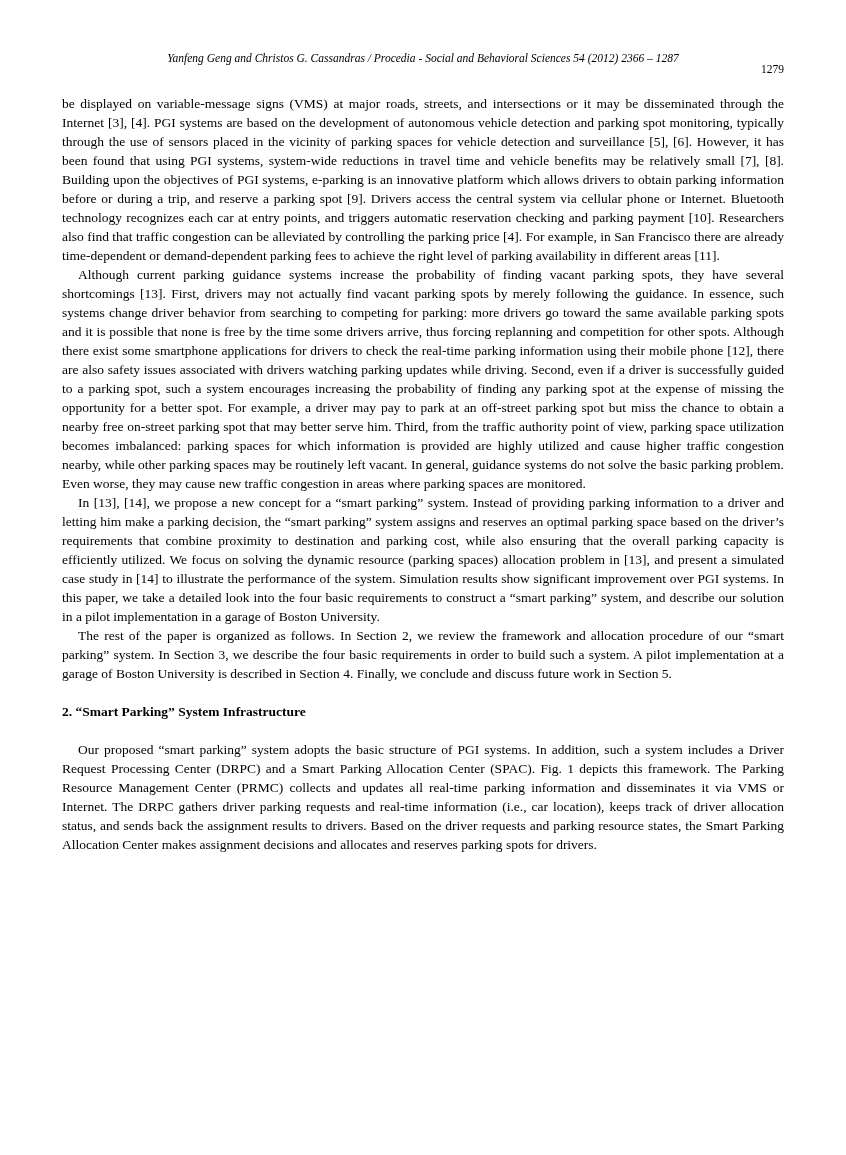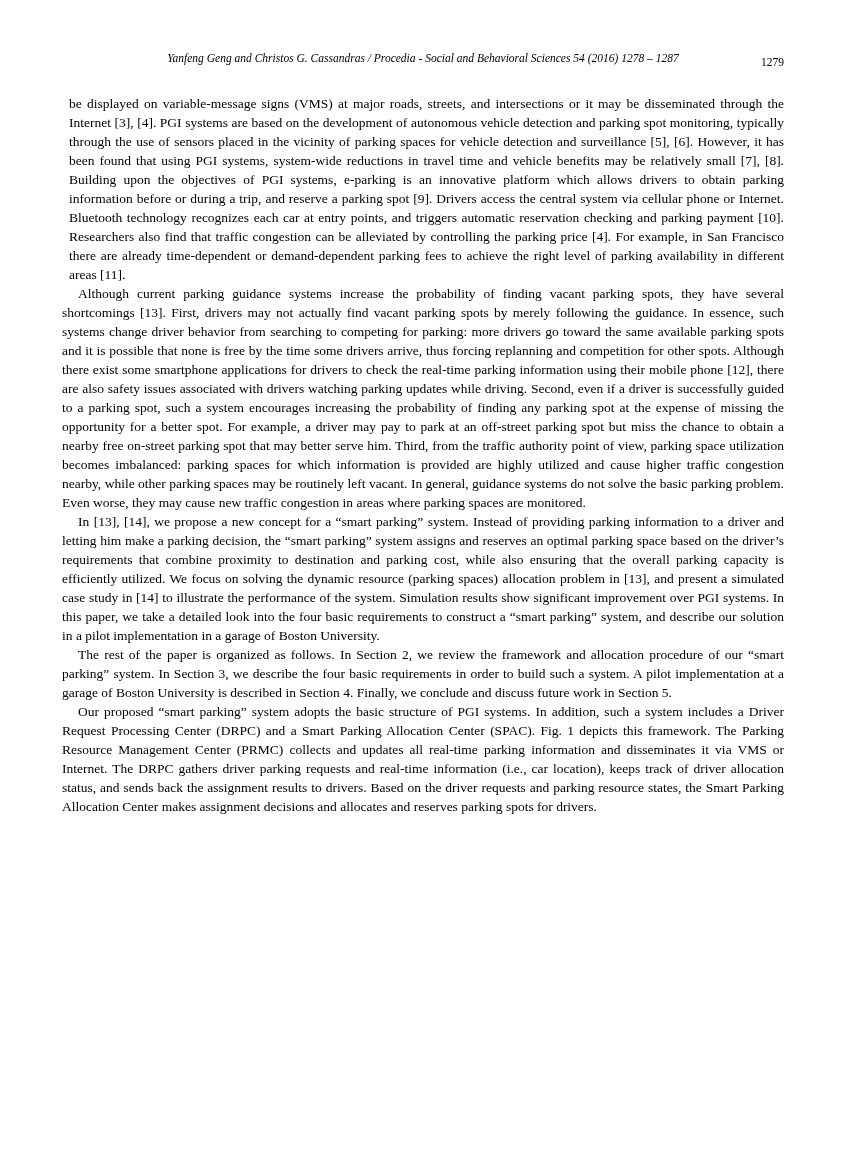--- a/index.html
+++ b/index.html
@@ -28,69 +28,69 @@
     position: absolute;
     left: 0;
     right: 0;
     text-align: center;
     font-style: italic;
     white-space: nowrap;
   }
   .pagenum {
     position: absolute;
     right: 0;
-    top: 4px;
+    top: 11px;
     font-style: normal;
   }
   .article-body {
     position: absolute;
     top: 94px;
     left: 62px;
     width: 722px;
     font-size: 13.5px;
     line-height: 19px;
     text-align: justify;
   }
   p.para {
     margin: 0;
     padding: 0;
     text-indent: 16px;
   }
   p.para.noindent {
     text-indent: 0;
-    margin-left: 7px;
   }
   .it {
   }
   h2.section-heading {
     font-size: 13.5px;
     line-height: 19px;
     font-weight: bold;
     margin: 19px 0 19px 0;
     text-align: left;
   }
 </style>
 </head>
 <body>
 
 <div class="page">
 
   <div class="header">
-    <div class="citation">Yanfeng Geng and Christos G. Cassandras / Procedia - Social and Behavioral Sciences 54 (2016) 1278 – 1287</div>
+    <div class="citation">Yanfeng Geng and Christos G. Cassandras / Procedia - Social and Behavioral Sciences 54 (2012) 2366 – 1287</div>
     <div class="pagenum">1279</div>
   </div>
 
   <div class="article-body">
 
     <p class="para noindent"><span>be displayed on variable-message signs (VMS) at major roads, streets, and intersections or it may be disseminated through the Internet [3], [4]. PGI systems are based on the development of autonomous vehicle detection and parking spot monitoring, typically through the use of sensors placed in the vicinity of parking spaces for vehicle detection and surveillance [5], [6]. However, it has been found that using PGI systems, system-wide reductions in travel time and vehicle benefits may be relatively small [7], [8]. Building upon the objectives of PGI systems, e-parking is an innovative platform which allows drivers to obtain parking information before or during a trip, and reserve a parking spot [9]. Drivers access the central system via cellular phone or Internet. Bluetooth technology recognizes each car at entry points, and triggers automatic reservation checking and parking payment [10]. Researchers also find that traffic congestion can be alleviated by controlling the parking price [4]. For example, in San Francisco there are already time-dependent or demand-dependent parking fees to achieve the right level of parking availability in different areas [11].</span></p>
 
     <p class="para"><span>Although current parking guidance systems increase the probability of finding vacant parking spots, they have several shortcomings [13]. First, drivers may not actually find vacant parking spots by merely following the guidance. In essence, such systems change driver behavior from searching to competing for parking: more drivers go toward the same available parking spots and it is possible that none is free by the time some drivers arrive, thus forcing replanning and competition for other spots. Although there exist some smartphone applications for drivers to check the </span><span class="it">real-time</span><span> parking information using their mobile phone [12], there are also safety issues associated with drivers watching parking updates while driving. Second, even if a driver is successfully guided to a parking spot, such a system encourages increasing the probability of finding </span><span class="it">any</span><span> parking spot at the expense of missing the opportunity for a </span><span class="it">better</span><span> spot. For example, a driver may pay to park at an off-street parking spot but miss the chance to obtain a nearby free on-street parking spot that may better serve him. Third, from the traffic authority point of view, parking space utilization becomes imbalanced: parking spaces for which information is provided are highly utilized and cause higher traffic congestion nearby, while other parking spaces may be routinely left vacant. In general, guidance systems do not solve the basic parking problem. Even worse, they may cause new traffic congestion in areas where parking spaces are monitored.</span></p>
 
     <p class="para"><span>In [13], [14], we propose a new concept for a “smart parking” system. Instead of providing parking information to a driver and letting him make a parking decision, the “smart parking” system assigns and reserves an optimal parking space based on the driver’s requirements that combine proximity to destination and parking cost, while also ensuring that the overall parking capacity is efficiently utilized. We focus on solving the dynamic resource (parking spaces) allocation problem in [13], and present a simulated case study in [14] to illustrate the performance of the system. Simulation results show significant improvement over PGI systems.  In this paper, we take a detailed look into the four basic requirements to construct a “smart parking” system, and describe our solution in a pilot implementation in a garage of Boston University.</span></p>
 
     <p class="para"><span>The rest of the paper is organized as follows. In Section 2, we review the framework and allocation procedure of our “smart parking” system. In Section 3, we describe the four basic requirements in order to build such a system. A pilot implementation at a garage of Boston University is described in Section 4. Finally, we conclude and discuss future work in Section 5.</span></p>
 
+    <h2 class="section-heading">2. “Smart Parking” System Infrastructure</h2>
 
     <p class="para"><span>Our proposed “smart parking” system adopts the basic structure of PGI systems. In addition, such a system includes a Driver Request Processing Center (DRPC) and a Smart Parking Allocation Center (SPAC).  Fig. 1 depicts this framework. The Parking Resource Management Center (PRMC) collects and updates all real-time parking information and disseminates it via VMS or Internet. The DRPC gathers driver parking requests and real-time information (i.e., car location), keeps track of driver allocation status, and sends back the assignment results to drivers. Based on the driver requests and parking resource states, the Smart Parking Allocation Center makes assignment decisions and </span><span class="it">allocates and reserves</span><span> parking spots for drivers.</span></p>
 
   </div>
 
 </div>
 
 </body></html>

